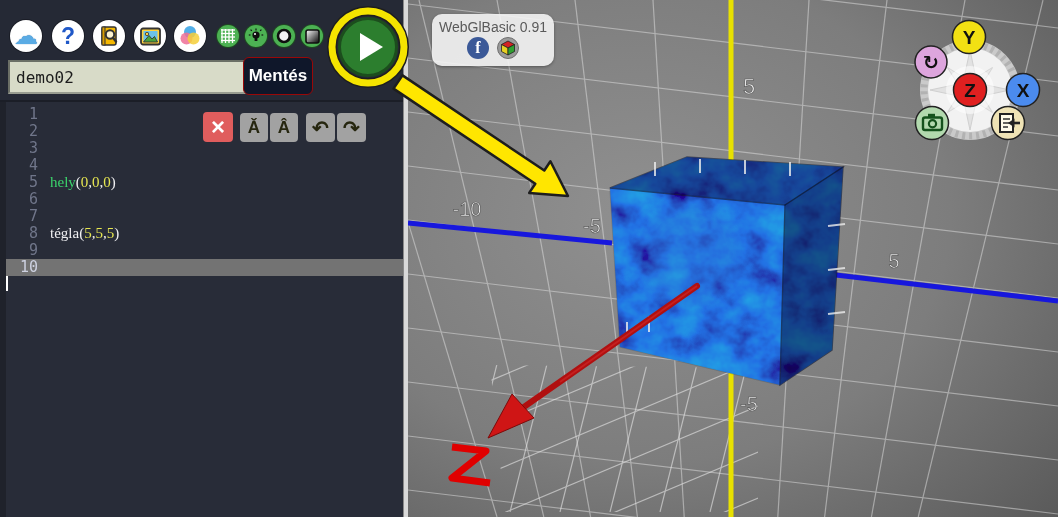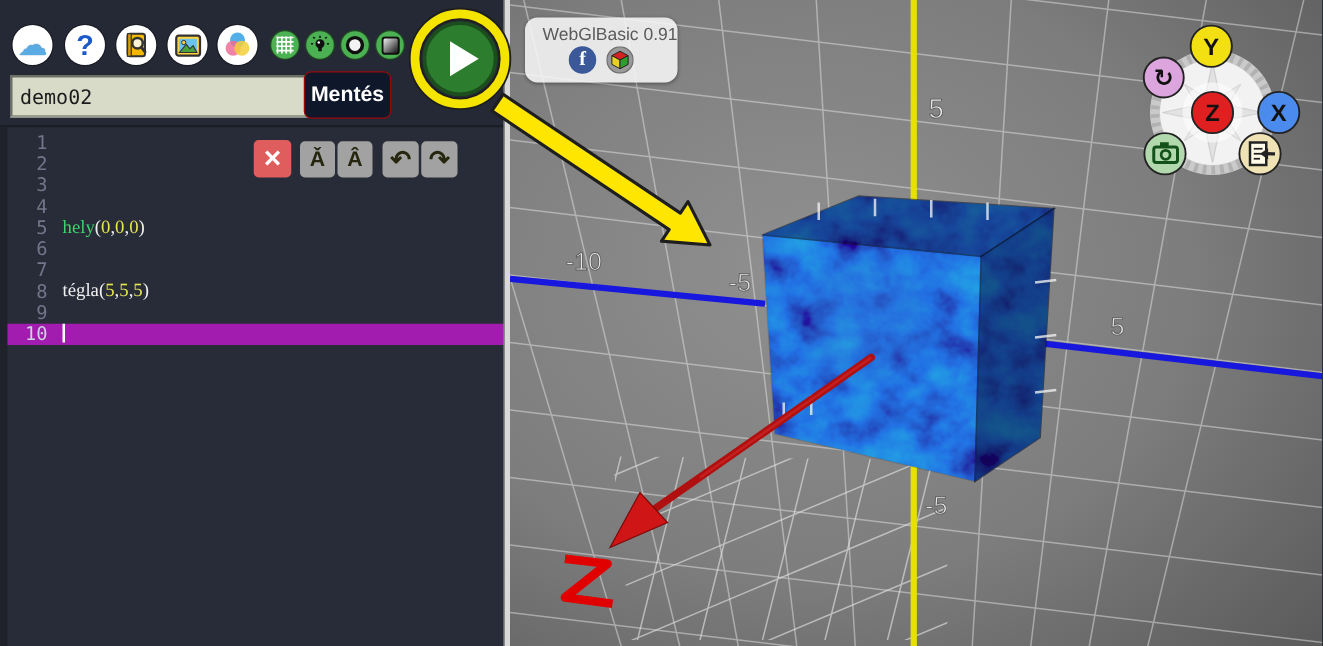--- a/index.html
+++ b/index.html
@@ -17,36 +17,36 @@
   #play-button .tri{width:0;height:0;border-top:14px solid transparent;border-bottom:14px solid transparent;border-left:23px solid #fff;margin-left:7px;}
   #file-name-input{position:absolute;left:8px;top:60px;width:224px;height:30px;background:#d8dbc8;border:2px solid;border-color:#6b6f66 #989c90 #989c90 #6b6f66;font-family:"DejaVu Sans Mono",monospace;font-size:16px;color:#1c1c1c;padding:0 6px;box-sizing:content-box;}
   #save-button{position:absolute;left:243px;top:57px;width:68px;height:36px;background:#0f172a;border:1px solid #990808;border-radius:6px;color:#fff;font-weight:bold;font-size:17px;display:flex;align-items:center;justify-content:center;}
 
   
   #editor{position:absolute;left:0;top:102px;width:403px;height:415px;background:#282c38;border-left:6px solid #1f222b;box-sizing:border-box;}
   #code-lines{position:absolute;left:0;top:4px;width:397px;font-family:"DejaVu Sans Mono",monospace;font-size:15px;line-height:17px;}
   .cline{display:flex;height:17px;white-space:pre;}
   .cline .gut{width:32px;text-align:right;padding-right:12px;color:#70768a;flex:0 0 auto;}
   .cline .code{color:#f0f0f2;font-family:Liberation Serif, serif;}
-  .cline.active{background:#a21caf;}
+  .cline.active{background:#737373;flex-direction:column;}
   .cline.active .gut{color:#cdd1e0;}
   .tok-g{color:var(--c-green);} .tok-p{color:var(--c-pink);} .tok-y{color:var(--c-yellow);} .tok-w{color:#f0f0f2;}
   .cursor{display:inline-block;width:2px;height:15px;background:#fff;vertical-align:-2px;}
   .ed-btn{position:absolute;border-radius:4px;display:flex;align-items:center;justify-content:center;font-weight:bold;}
   #btn-close{left:203px;top:112px;width:30px;height:30px;background:#e05d5d;color:#fff;font-size:24px;line-height:1;}
   .gray-btn{background:#a2a2a2;color:#26260f;width:28px;height:29px;top:113px;font-size:17px;}
   #btn-font-down{left:240px;} #btn-font-up{left:270px;}
   #btn-undo{left:306px;width:29px;font-size:20px;} #btn-redo{left:337px;width:29px;font-size:20px;}
 
   
   #divider{position:absolute;left:403px;top:0;width:5px;height:517px;background:#d9d9d9;border-left:1px solid #8a8a8a;box-sizing:border-box;}
 
   
   #viewport{position:absolute;left:408px;top:0;width:650px;height:517px;}
-  #info-panel{position:absolute;left:12px;top:14px;width:122px;height:52px;background:rgba(246,246,246,0.88);border-radius:10px;box-shadow:0 1px 3px rgba(0,0,0,.35);text-align:right;}
+  #info-panel{position:absolute;left:24px;top:14px;width:122px;height:52px;background:rgba(246,246,246,0.88);border-radius:10px;box-shadow:0 1px 3px rgba(0,0,0,.35);text-align:center;}
   #info-title{font-size:14px;color:#5a5a5a;margin-top:5px;}
   #info-icons{display:flex;justify-content:center;gap:8px;margin-top:2px;}
   .fb-icon{width:22px;height:22px;border-radius:50%;background:#3b5998;color:#fff;font-family:"Liberation Serif",serif;font-weight:bold;font-size:16px;display:flex;align-items:center;justify-content:center;}
 
   
   #annotation{position:absolute;left:0;top:0;width:1058px;height:517px;pointer-events:none;z-index:50;}
 </style>
 </head>
 <body>
 

